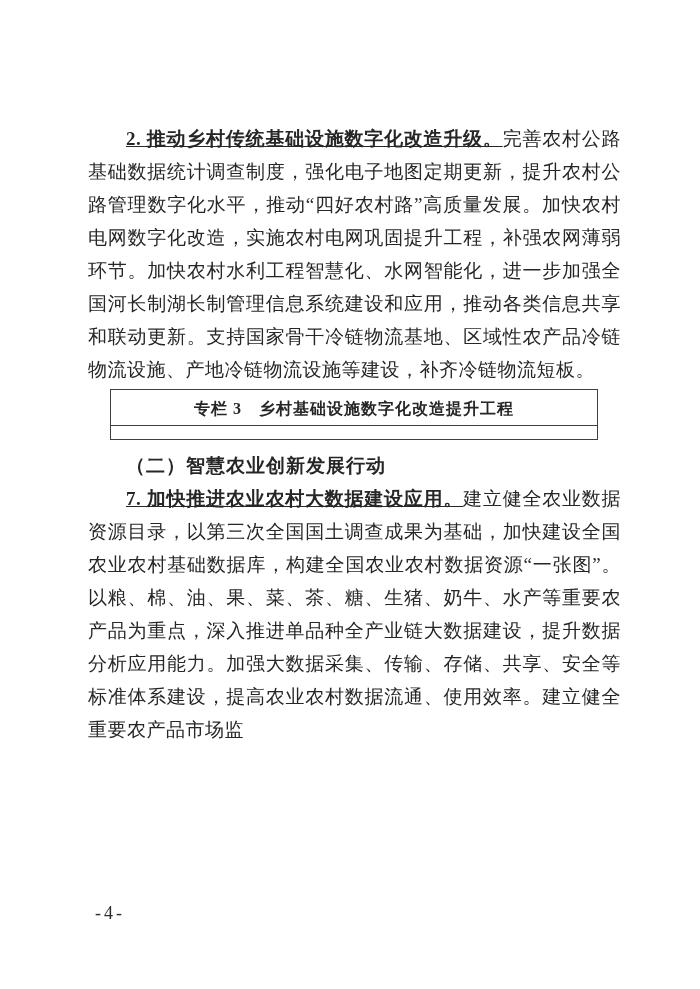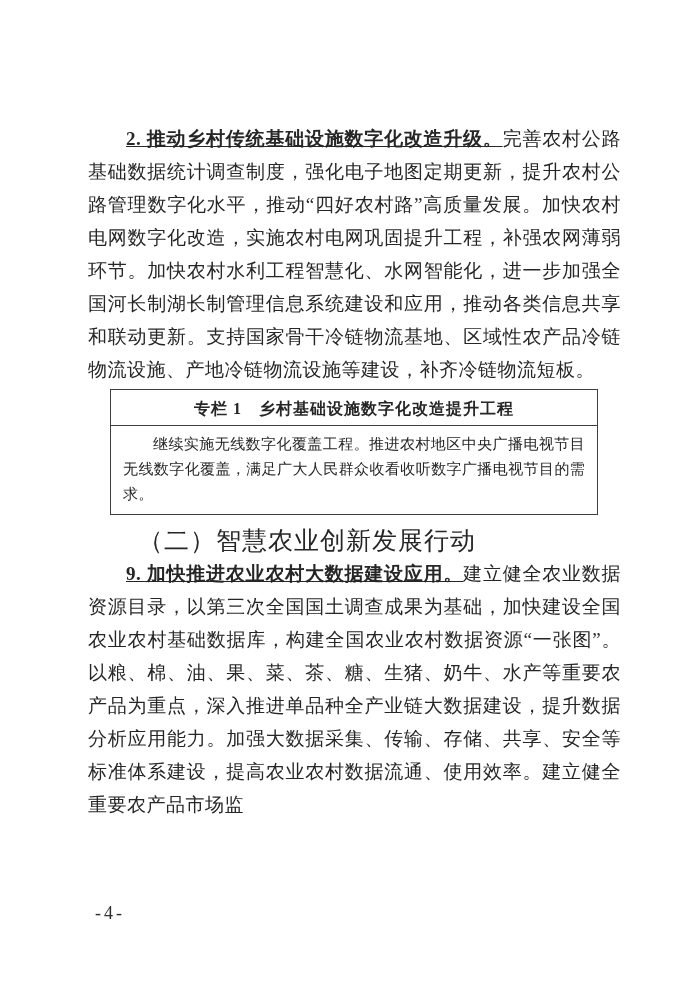--- a/index.html
+++ b/index.html
@@ -57,23 +57,23 @@
   .column-box-body p {
     margin: 0;
     font-size: 15px;
     line-height: 25px;
     text-align: justify;
     text-indent: 2em;
     letter-spacing: 0.2px;
   }
   .sub-heading {
     margin: 9px 0 0 0;
-    font-size: 25px;
+    font-size: 19px;
     line-height: 33px;
-    font-weight: 400;
+    font-weight: 700;
     text-indent: 2em;
     letter-spacing: 1px;
   }
   .page-number {
     position: absolute;
     left: 95px;
     top: 902px;
     font-size: 18px;
     line-height: 22px;
     letter-spacing: 3px;
@@ -82,26 +82,25 @@
 </style>
 </head>
 <body>
 
 <div class="page">
   <div class="content">
 
     <p class="body-para"><span class="lead">2. 推动乡村传统基础设施数字化改造升级。</span><span>完善农村公路基础数据统计调查制度，强化电子地图定期更新，提升农村公路管理数字化水平，推动“四好农村路”高质量发展。加快农村电网数字化改造，实施农村电网巩固提升工程，补强农网薄弱环节。加快农村水利工程智慧化、水网智能化，进一步加强全国河长制湖长制管理信息系统建设和应用，推动各类信息共享和联动更新。支持国家骨干冷链物流基地、区域性农产品冷链物流设施、产地冷链物流设施等建设，补齐冷链物流短板。</span></p>
 
     <div class="column-box">
-      <div class="column-box-header">专栏 1　乡村基础设施数字化改造提升工程</div>
+      <div class="column-box-header">专栏 3　乡村基础设施数字化改造提升工程</div>
       <div class="column-box-body">
-        <p>继续实施无线数字化覆盖工程。推进农村地区中央广播电视节目无线数字化覆盖，满足广大人民群众收看收听数字广播电视节目的需求。</p>
       </div>
     </div>
 
     <p class="sub-heading">（二）智慧农业创新发展行动</p>
 
-    <p class="body-para"><span class="lead">9. 加快推进农业农村大数据建设应用。</span><span>建立健全农业数据资源目录，以第三次全国国土调查成果为基础，加快建设全国农业农村基础数据库，构建全国农业农村数据资源“一张图”。以粮、棉、油、果、菜、茶、糖、生猪、奶牛、水产等重要农产品为重点，深入推进单品种全产业链大数据建设，提升数据分析应用能力。加强大数据采集、传输、存储、共享、安全等标准体系建设，提高农业农村数据流通、使用效率。建立健全重要农产品市场监</span></p>
+    <p class="body-para"><span class="lead">7. 加快推进农业农村大数据建设应用。</span><span>建立健全农业数据资源目录，以第三次全国国土调查成果为基础，加快建设全国农业农村基础数据库，构建全国农业农村数据资源“一张图”。以粮、棉、油、果、菜、茶、糖、生猪、奶牛、水产等重要农产品为重点，深入推进单品种全产业链大数据建设，提升数据分析应用能力。加强大数据采集、传输、存储、共享、安全等标准体系建设，提高农业农村数据流通、使用效率。建立健全重要农产品市场监</span></p>
 
   </div>
 
   <div class="page-number">-4-</div>
 </div>
 
 </body></html>

